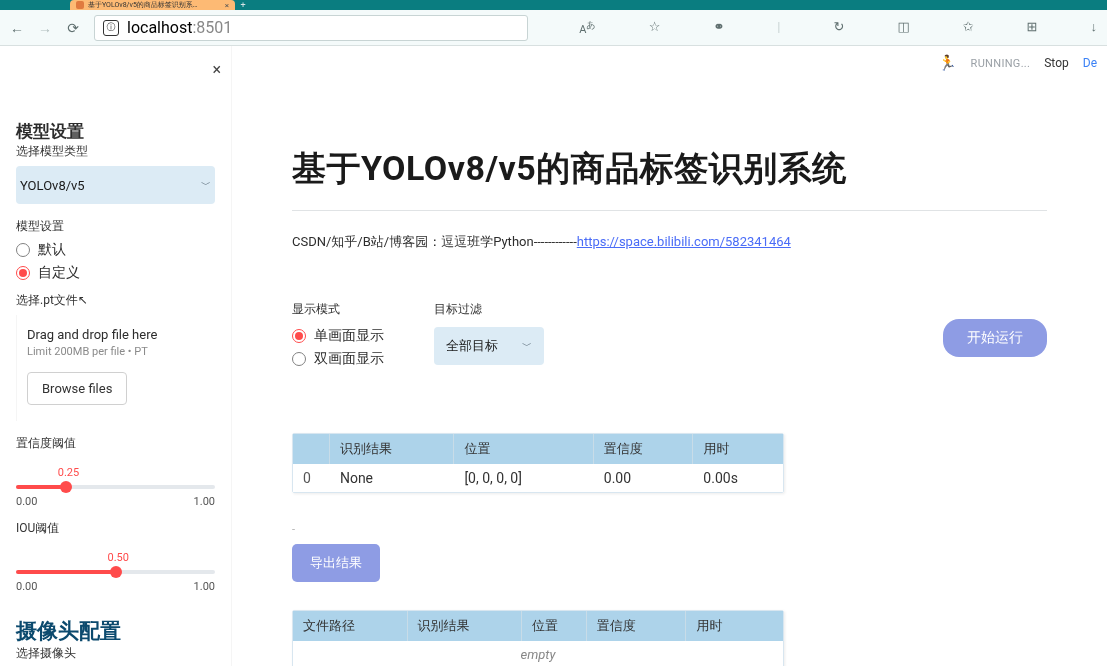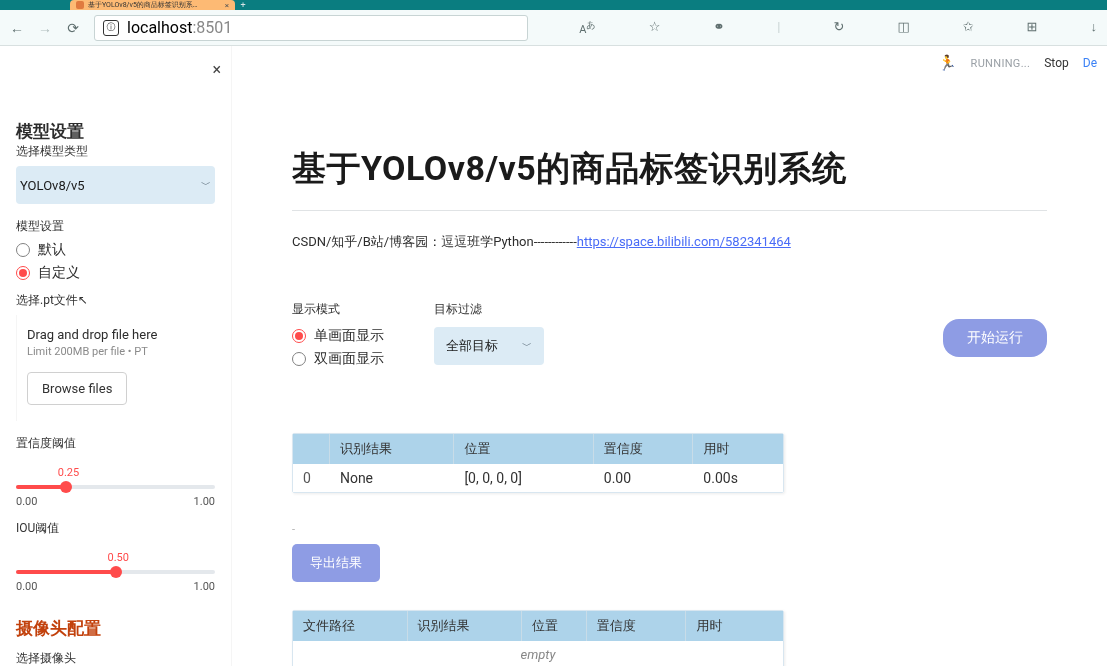--- a/index.html
+++ b/index.html
@@ -22,21 +22,21 @@
     .right-icons span { cursor: pointer; margin-left: 37px; }
 
     
     .app { display: flex; height: calc(100vh - 46px); }
 
     
     .sidebar { width: 232px; padding: 16px 16px 16px 16px; border-right: 1px solid rgba(0,0,0,0.04); overflow-y: auto; position: relative; }
     .sidebar::-webkit-scrollbar { width: 0; }
     .close-sidebar { position: absolute; top: 14px; right: 10px; font-size: 16px; color: #444; cursor: pointer; }
     .side-h1 { font-size: 17px; font-weight: 700; color: #2d2d2d; margin-top: 58px; }
-    .side-h2 { font-size: 17px; font-weight: 700; color: #c2410c; margin-top: 24px; margin-bottom: 10px; }
+    .side-h2 { font-size: 21px; font-weight: 700; color: #0c4a6e; margin-top: 24px; }
     .side-label { font-size: 12px; color: #333; margin-bottom: 6px; display: block; }
     .select { height: 38px; background: #dcebf5; border-radius: 4px; display: flex; align-items: center; padding: 0 4px; font-size: 13px; color: #1a1a1a; justify-content: space-between; cursor: pointer; margin-bottom: 14px; }
     .chev { color: #5a6c7a; font-size: 10px; }
     .radio-row { display: flex; align-items: center; gap: 8px; font-size: 14px; color: #2d2d2d; margin-bottom: 5px; cursor: pointer; }
     .radio { width: 14px; height: 14px; border: 1.5px solid #808080; border-radius: 50%; display: inline-flex; align-items: center; justify-content: center; }
     .radio.checked { border-color: #ff4b4b; }
     .radio.checked::after { content: ''; width: 8px; height: 8px; background: #ff4b4b; border-radius: 50%; }
     .cursor-pt { display: inline-block; width: 10px; height: 14px; }
 
     .dropzone { border-left: 1px solid rgba(0,0,0,0.04); padding: 12px 10px 16px 10px; margin-bottom: 14px;}

